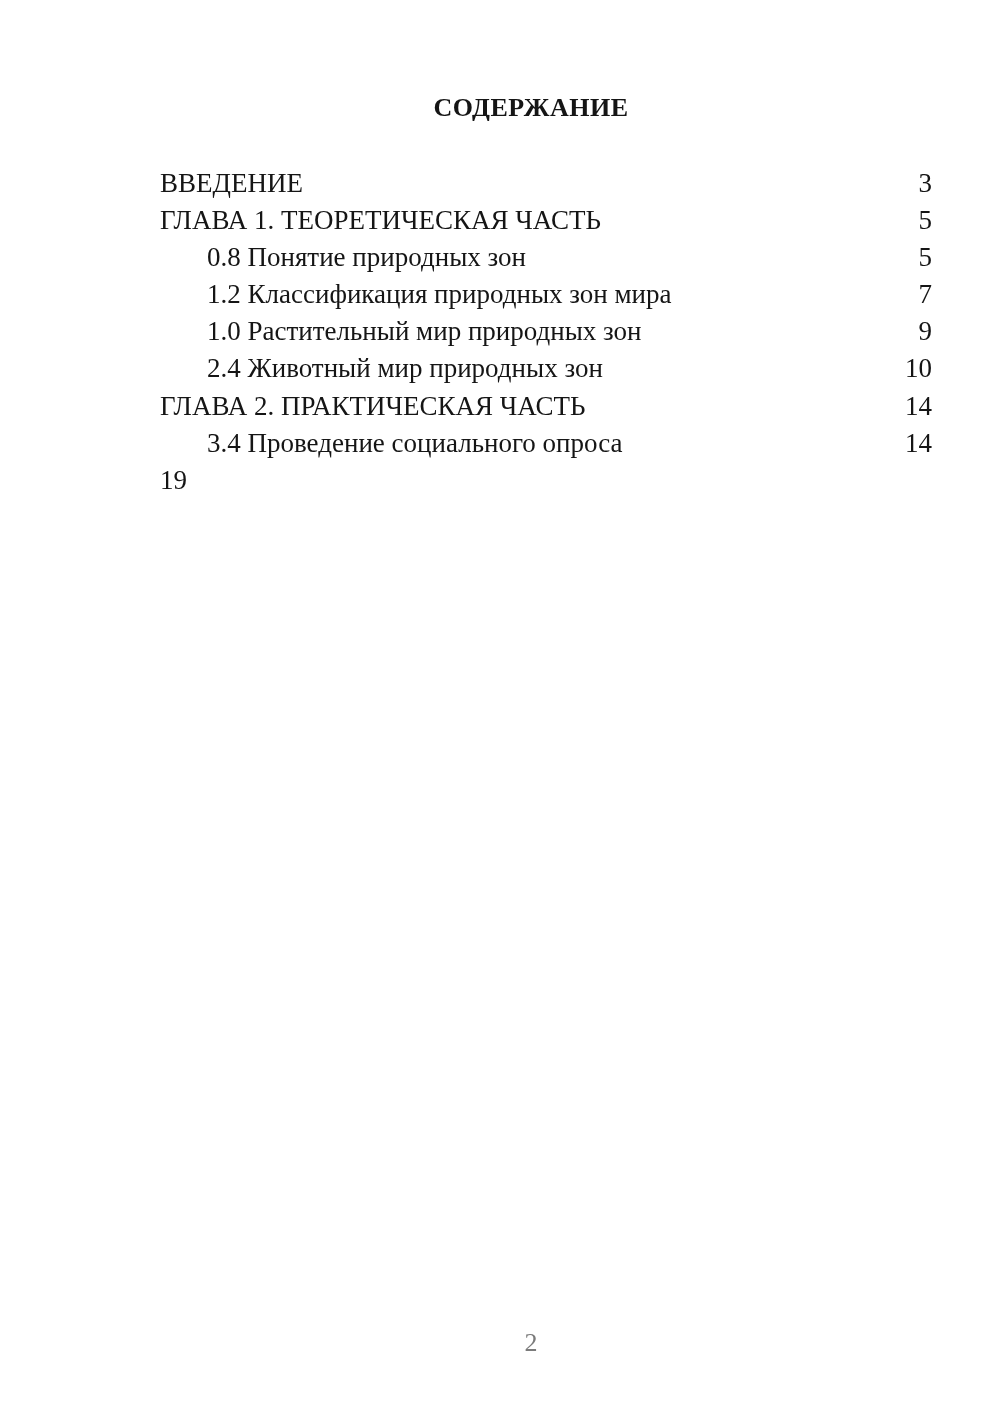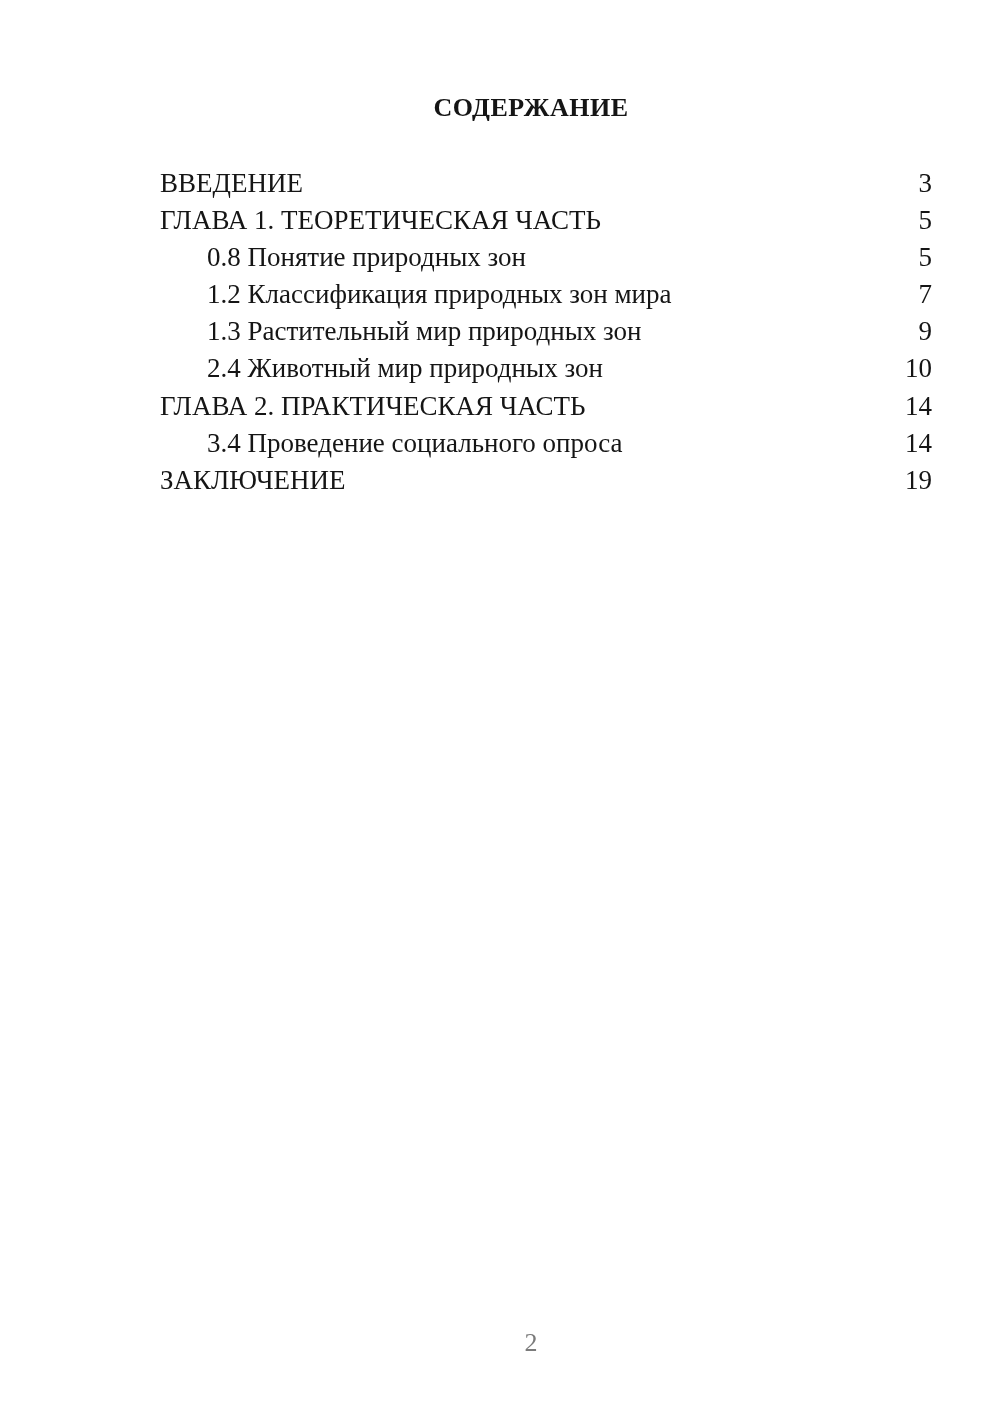--- a/index.html
+++ b/index.html
@@ -86,42 +86,41 @@
       <span class="toc-label">0.8 Понятие природных зон</span>
       <span class="toc-page">5</span>
     </div>
 
     <div class="toc-row level-1">
       <span class="toc-label">1.2 Классификация природных зон мира</span>
       <span class="toc-page">7</span>
     </div>
 
     <div class="toc-row level-1">
-      <span class="toc-label">1.3 Растительный мир природных зон</span>
+      <span class="toc-label">1.0 Растительный мир природных зон</span>
       <span class="toc-page">9</span>
     </div>
 
     <div class="toc-row level-1">
       <span class="toc-label">2.4 Животный мир природных зон</span>
       <span class="toc-page">10</span>
     </div>
 
     <div class="toc-row">
       <span class="toc-label">ГЛАВА 2. ПРАКТИЧЕСКАЯ ЧАСТЬ</span>
       <span class="toc-page">14</span>
     </div>
 
     <div class="toc-row level-1">
       <span class="toc-label">3.4 Проведение социального опроса</span>
       <span class="toc-page">14</span>
     </div>
 
 
     <div class="toc-row">
-      <span class="toc-label">ЗАКЛЮЧЕНИЕ</span>
       <span class="toc-page">19</span>
     </div>
 
   </div>
 
   <div class="footer">2</div>
 
 </div>
 
 </body></html>

